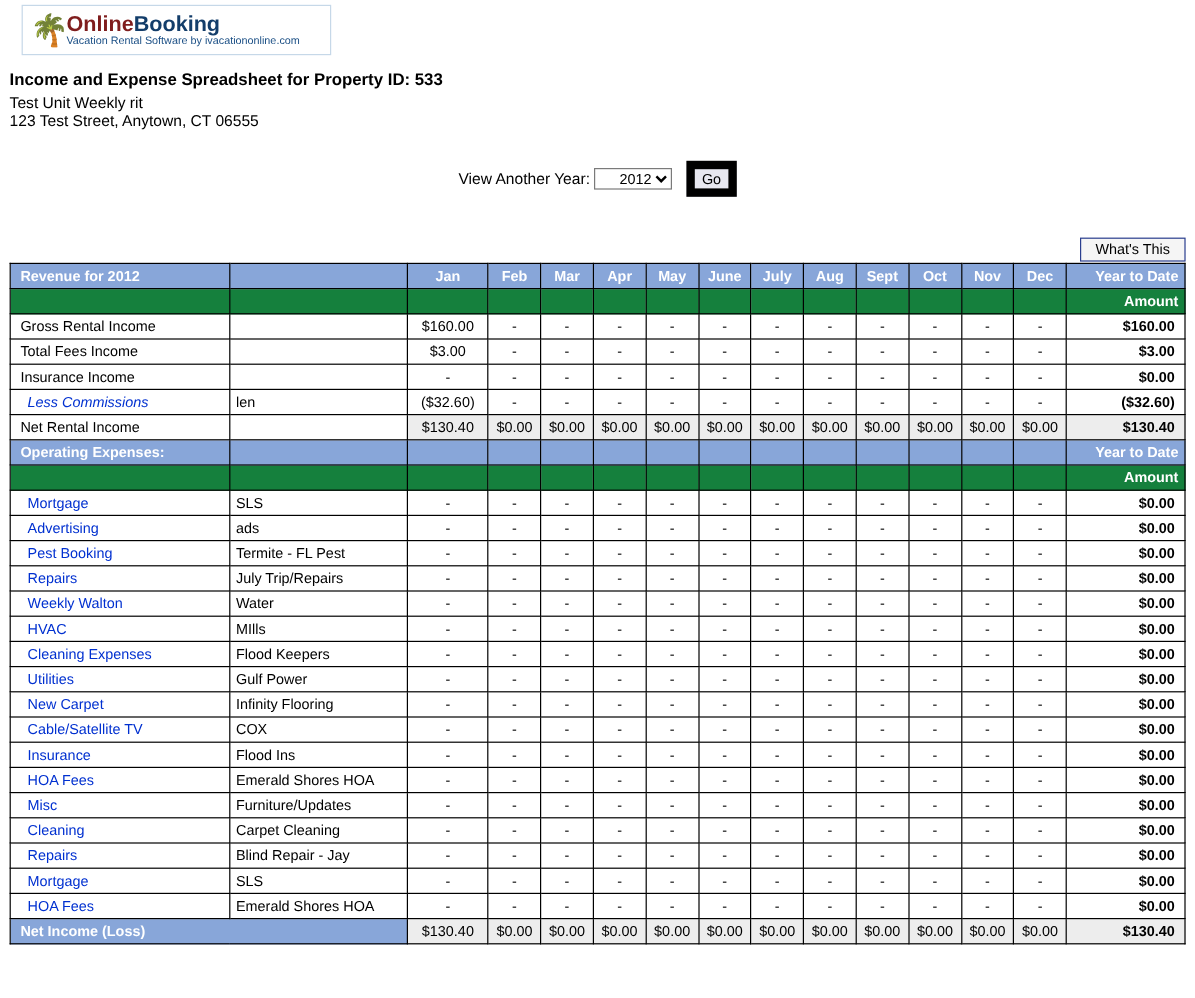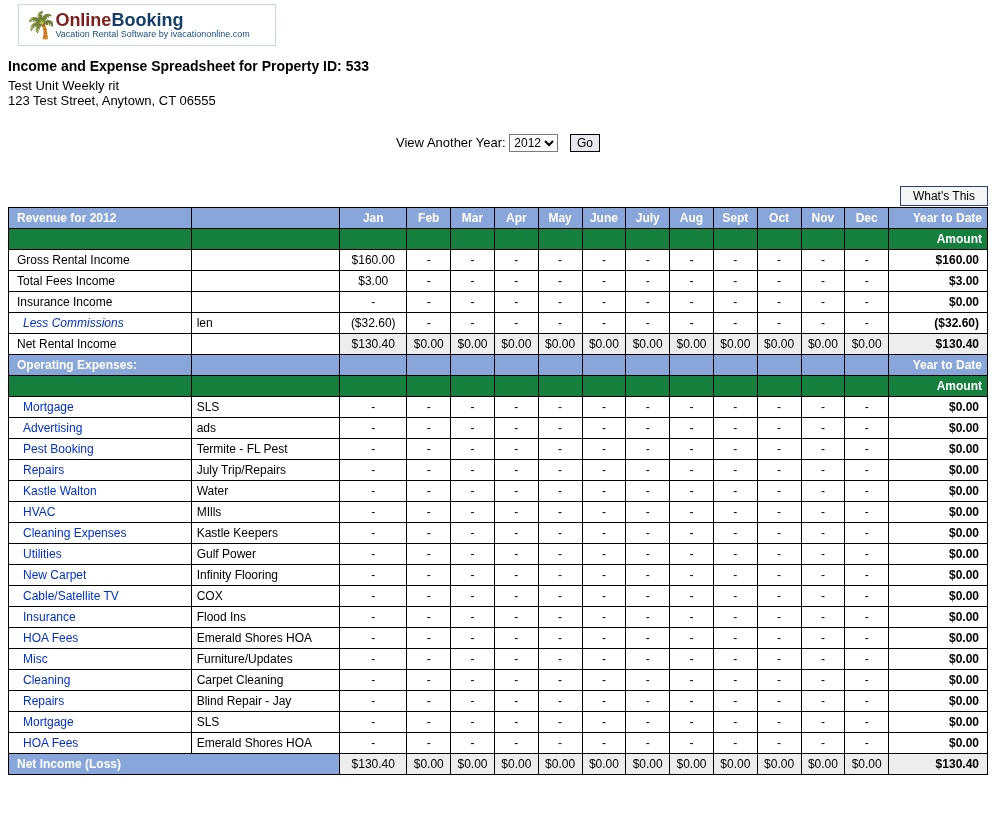--- a/index.html
+++ b/index.html
@@ -30,23 +30,24 @@
 
   .title-block { margin-top: 12px; margin-bottom: 26px; }
   .title-block .t1 { font-weight: bold; font-size: 14px; display:block; margin-bottom: 4px; }
   .title-block .t2, .title-block .t3 { font-size: 13px; display:block; }
 
   .year-row { text-align: center; margin-bottom: 34px; font-size: 13px; }
   .year-row select {
     font-size: 12px;
     border: 1px solid #7a7a7a;
     background: #fff;
+    padding-left: 16px;
   }
   .year-row button {
-    border: 1px solid #000000;
+    border: 7px solid #000000;
     background: #e8e8f0;
     padding: 1px 6px;
     font-size: 12px;
     margin-left: 8px;
   }
 
   .whats-row { display:flex; justify-content:flex-end; margin-bottom: 1px; }
   .whats-btn {
     border: 1px solid #2b3f8f;
     background: #f5f5f5;
@@ -345,21 +346,21 @@
         <td class="center">-</td>
         <td class="center">-</td>
         <td class="center">-</td>
         <td class="center">-</td>
         <td class="center">-</td>
         <td class="center">-</td>
         <td class="center">-</td>
         <td class="ytd-col">$0.00</td>
       </tr>
       <tr>
-        <td class="sub-label link">Kastle Walton</td>
+        <td class="sub-label link">Weekly Walton</td>
         <td>Water</td>
         <td class="center">-</td>
         <td class="center">-</td>
         <td class="center">-</td>
         <td class="center">-</td>
         <td class="center">-</td>
         <td class="center">-</td>
         <td class="center">-</td>
         <td class="center">-</td>
         <td class="center">-</td>
@@ -380,21 +381,21 @@
         <td class="center">-</td>
         <td class="center">-</td>
         <td class="center">-</td>
         <td class="center">-</td>
         <td class="center">-</td>
         <td class="center">-</td>
         <td class="ytd-col">$0.00</td>
       </tr>
       <tr>
         <td class="sub-label link">Cleaning Expenses</td>
-        <td>Kastle Keepers</td>
+        <td>Flood Keepers</td>
         <td class="center">-</td>
         <td class="center">-</td>
         <td class="center">-</td>
         <td class="center">-</td>
         <td class="center">-</td>
         <td class="center">-</td>
         <td class="center">-</td>
         <td class="center">-</td>
         <td class="center">-</td>
         <td class="center">-</td>

